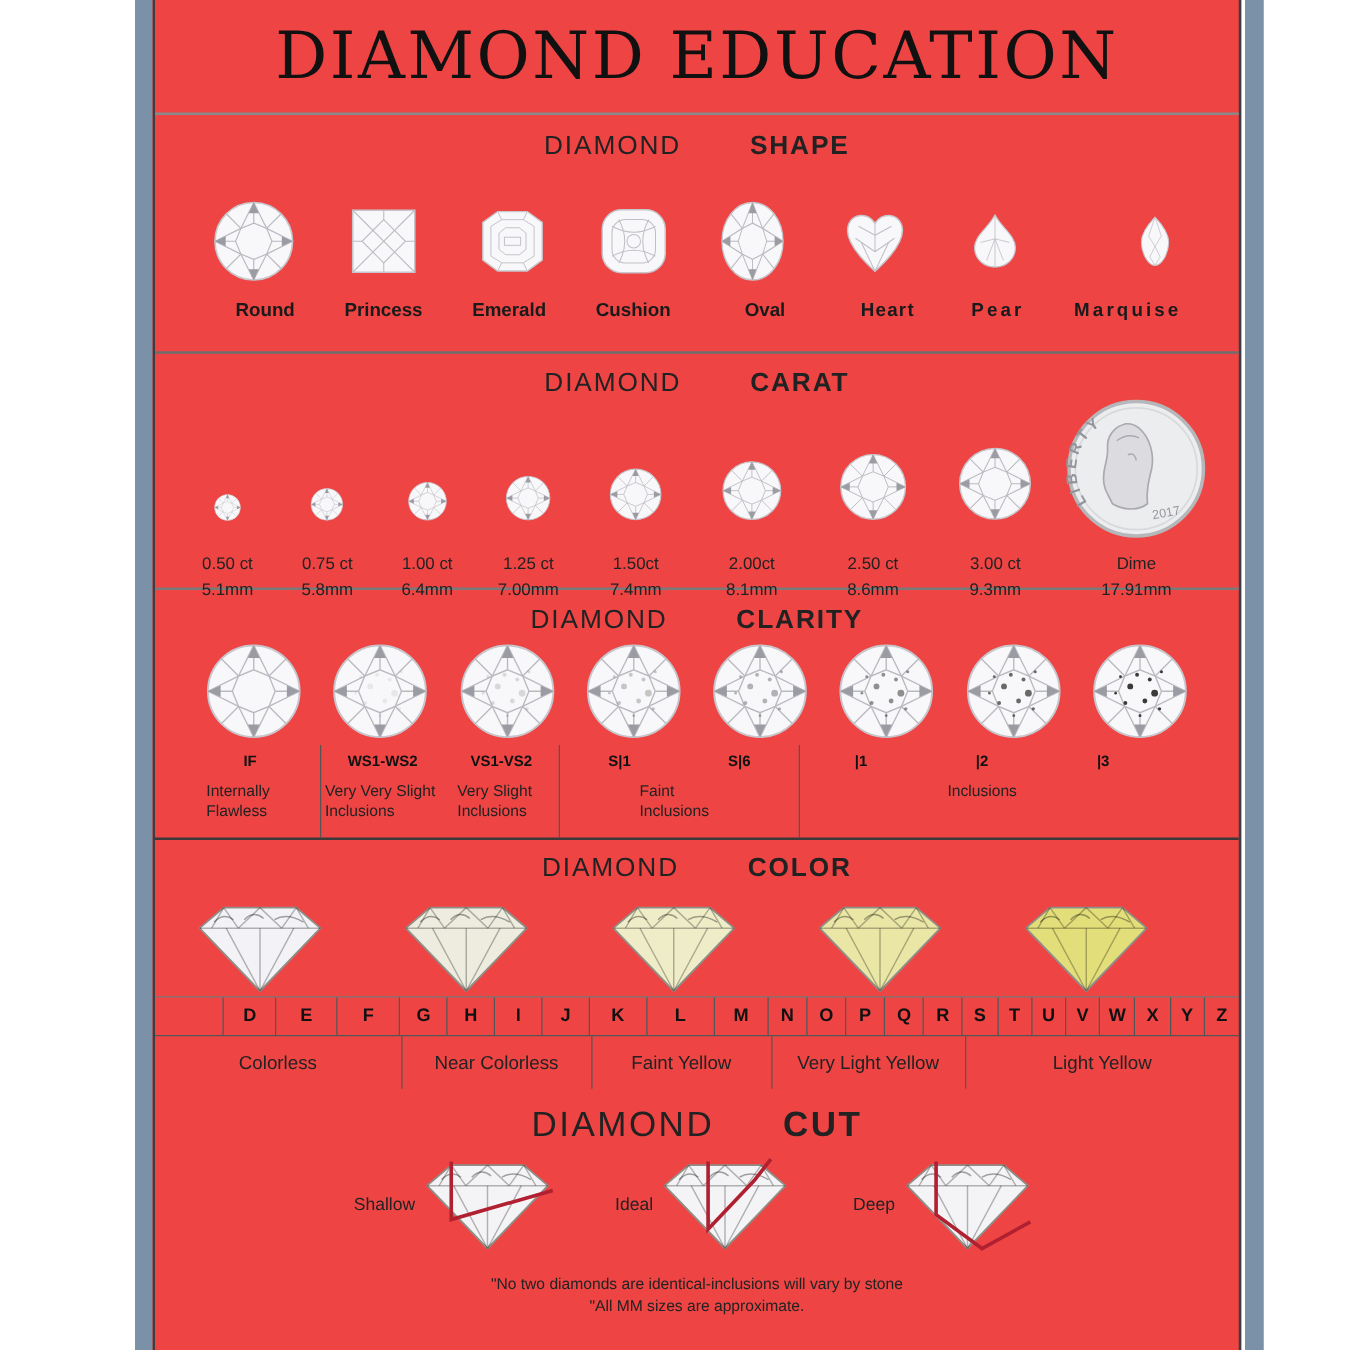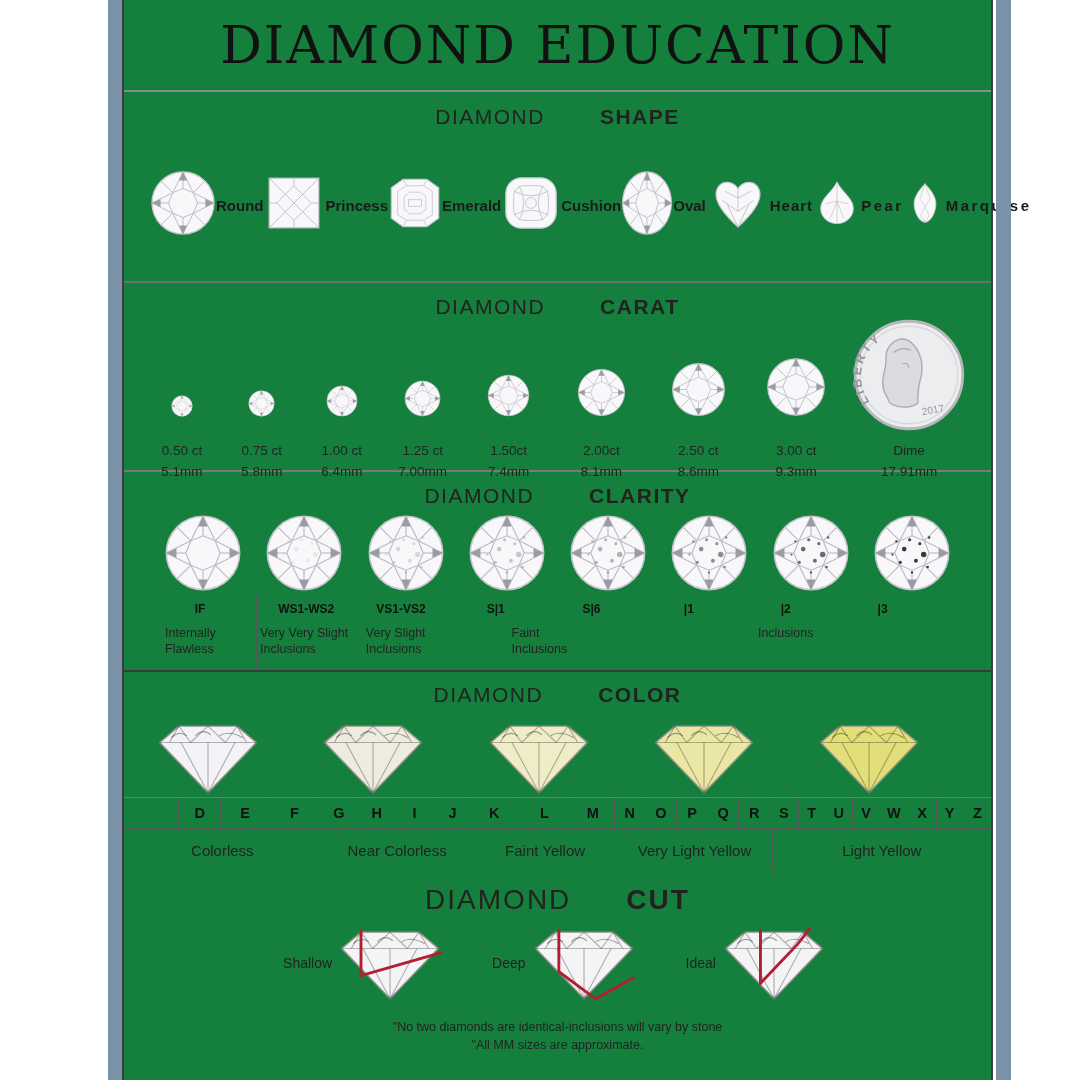--- a/index.html
+++ b/index.html
@@ -1,34 +1,34 @@
 <!DOCTYPE html>
 <html><head>
 <meta charset="utf-8">
 <style>
   html,body{margin:0;padding:0;background:#fff;}
   body{width:1080px;height:1080px;font-family:"Liberation Sans",sans-serif;color:#1a1a1a;overflow:hidden;}
   .frame{display:flex;height:1080px;margin-left:108px;margin-right:69px;}
   .side-bar{width:14px;background:#7b91a7;flex:0 0 auto;}
   .side-bar.right{width:15px;margin-left:3px;}
-  .content{flex:1;border-left:2px solid #3c3c44;border-right:2px solid #3c3c44;display:flex;flex-direction:column;background:#15803d;min-width:0;}
+  .content{flex:1;border-left:2px solid #3c3c44;border-right:2px solid #3c3c44;display:flex;flex-direction:column;background:#ef4444;min-width:0;}
 
   .title-sec{height:90px;display:flex;align-items:center;justify-content:center;border-bottom:2px solid #8a8a8a;}
   .main-title{font-family:"DejaVu Serif",serif;font-weight:400;font-size:52px;letter-spacing:2px;color:#111;white-space:nowrap;}
 
   .sec-heading{display:flex;justify-content:center;align-items:baseline;font-size:21px;letter-spacing:1.5px;color:#222;gap:46px;}
   .sec-heading .pre{font-weight:400;margin-right:9px;}
   .sec-heading .bold{font-weight:bold;}
   .sec-heading.big{font-size:28px;letter-spacing:2px;}
 
   
   .sec-shape{height:189px;border-bottom:2px solid #6e6e6e;display:flex;flex-direction:column;}
   .sec-shape .sec-heading{margin-top:13px;}
   .shape-row{flex:1;display:flex;justify-content:space-around;align-items:center;padding:4px 26px 8px 26px;}
-  .shape-item{display:flex;flex-direction:row;align-items:center;}
+  .shape-item{display:flex;flex-direction:column;align-items:flex-end;}
   .shape-item .icon-box{height:86px;display:flex;align-items:center;justify-content:center;}
   .shape-label{font-weight:bold;font-size:15px;margin-top:4px;}
   .ls1{letter-spacing:1px;} .ls2{letter-spacing:2.5px;}
 
   
   .sec-carat{height:187px;border-bottom:2px solid #7a7a7a;display:flex;flex-direction:column;}
   .sec-carat .sec-heading{margin-top:12px;}
   .carat-row{flex:1;display:flex;align-items:flex-end;padding:0 18px 10px 18px;}
   .carat-item{display:flex;flex-direction:column;align-items:center;flex-basis:0;}
   .c-dia{height:112px;display:flex;align-items:flex-end;justify-content:center;}
@@ -504,33 +504,33 @@
       </div>
       <div class="cut-row">
         <div class="cut-item">
           <span class="cut-label">Shallow</span>
           <svg width="116" height="80" viewBox="0 0 120 80">
             <use href="#sym-side" style="color:#f4f4f6"></use>
             <path d="M30,4 L30,52 L114,28" fill="none" stroke="#b02030" stroke-width="3"></path>
           </svg>
         </div>
         <div class="cut-item">
+          <span class="cut-label">Ideal</span>
+          <svg width="116" height="80" viewBox="0 0 120 80">
+            <use href="#sym-side" style="color:#f4f4f6"></use>
+            <path d="M46,4 L46,60 L84,20 L98,2" fill="none" stroke="#b02030" stroke-width="3"></path>
+          </svg>
+        </div>
+        <div class="cut-item">
           <span class="cut-label">Deep</span>
           <svg width="116" height="80" viewBox="0 0 120 80">
             <use href="#sym-side" style="color:#f4f4f6"></use>
             <path d="M34,4 L34,48 L72,76 L112,54" fill="none" stroke="#b02030" stroke-width="3"></path>
           </svg>
         </div>
-        <div class="cut-item">
-          <span class="cut-label">Ideal</span>
-          <svg width="116" height="80" viewBox="0 0 120 80">
-            <use href="#sym-side" style="color:#f4f4f6"></use>
-            <path d="M46,4 L46,60 L84,20 L98,2" fill="none" stroke="#b02030" stroke-width="3"></path>
-          </svg>
-        </div>
       </div>
       <div class="footer">
         <div>"No two diamonds are identical-inclusions will vary by stone</div>
         <div>"All MM sizes are approximate.</div>
       </div>
     </div>
 
   </div>
   <div class="side-bar right"></div>
 </div>

